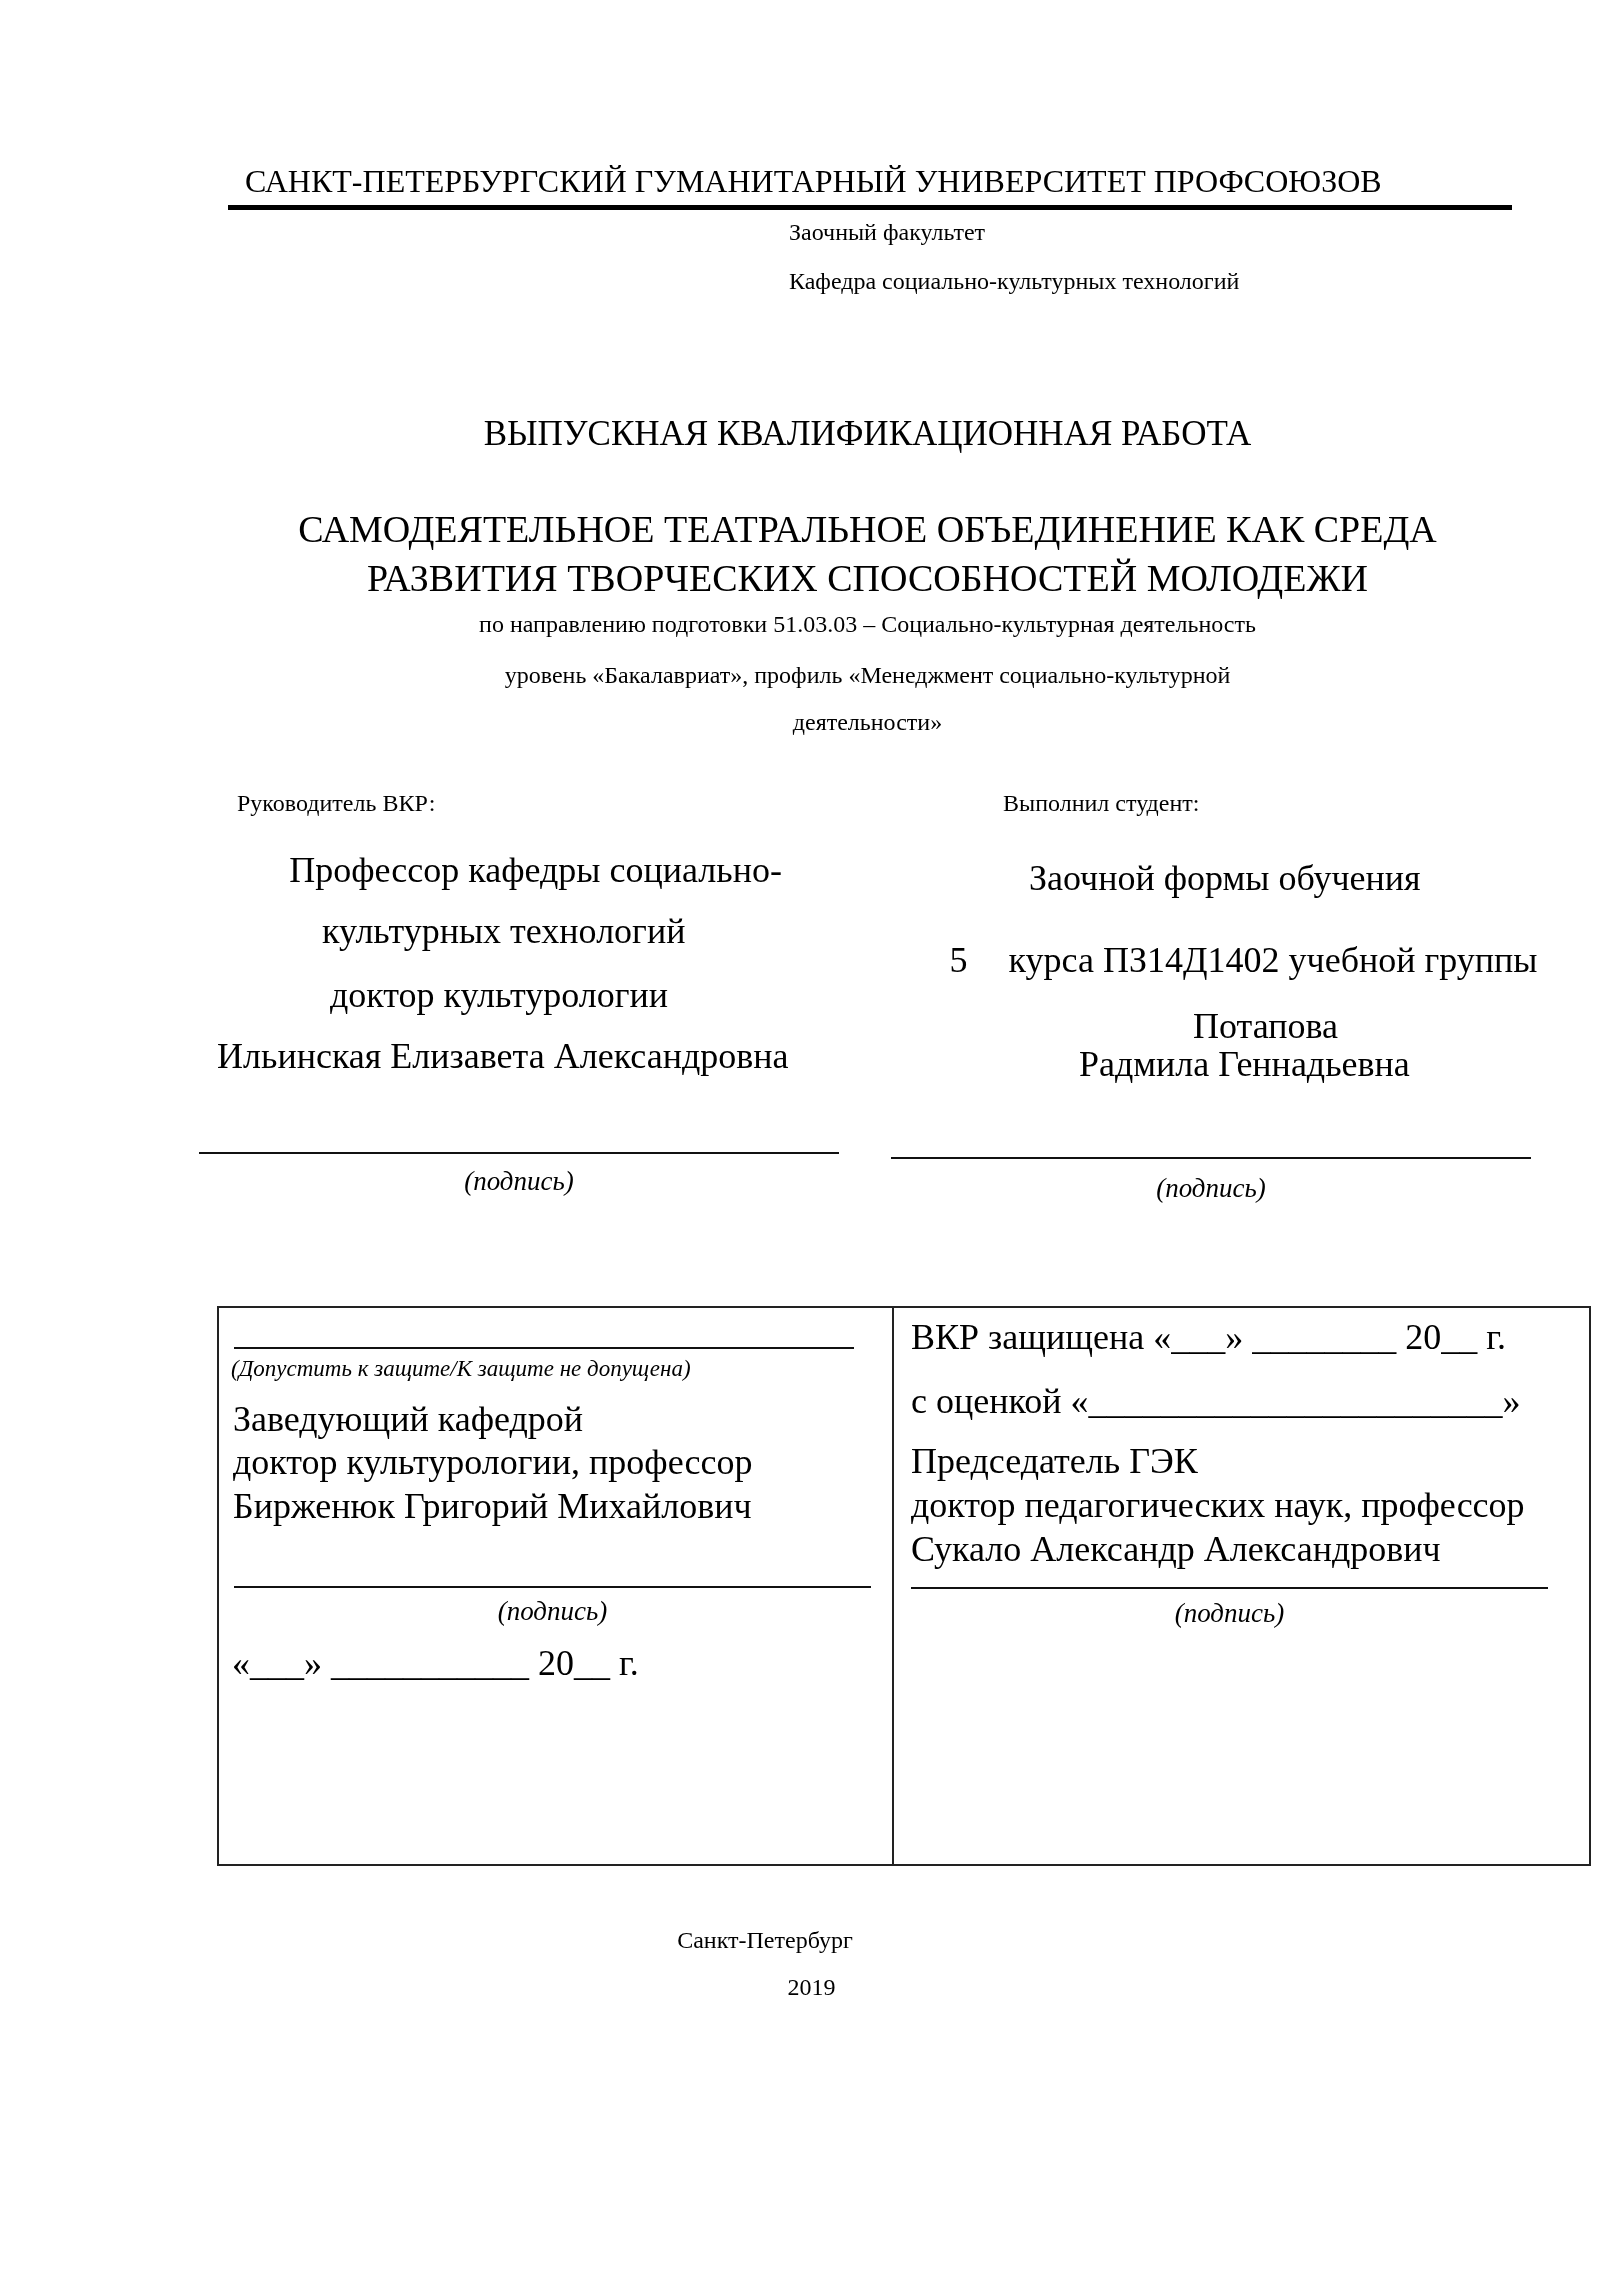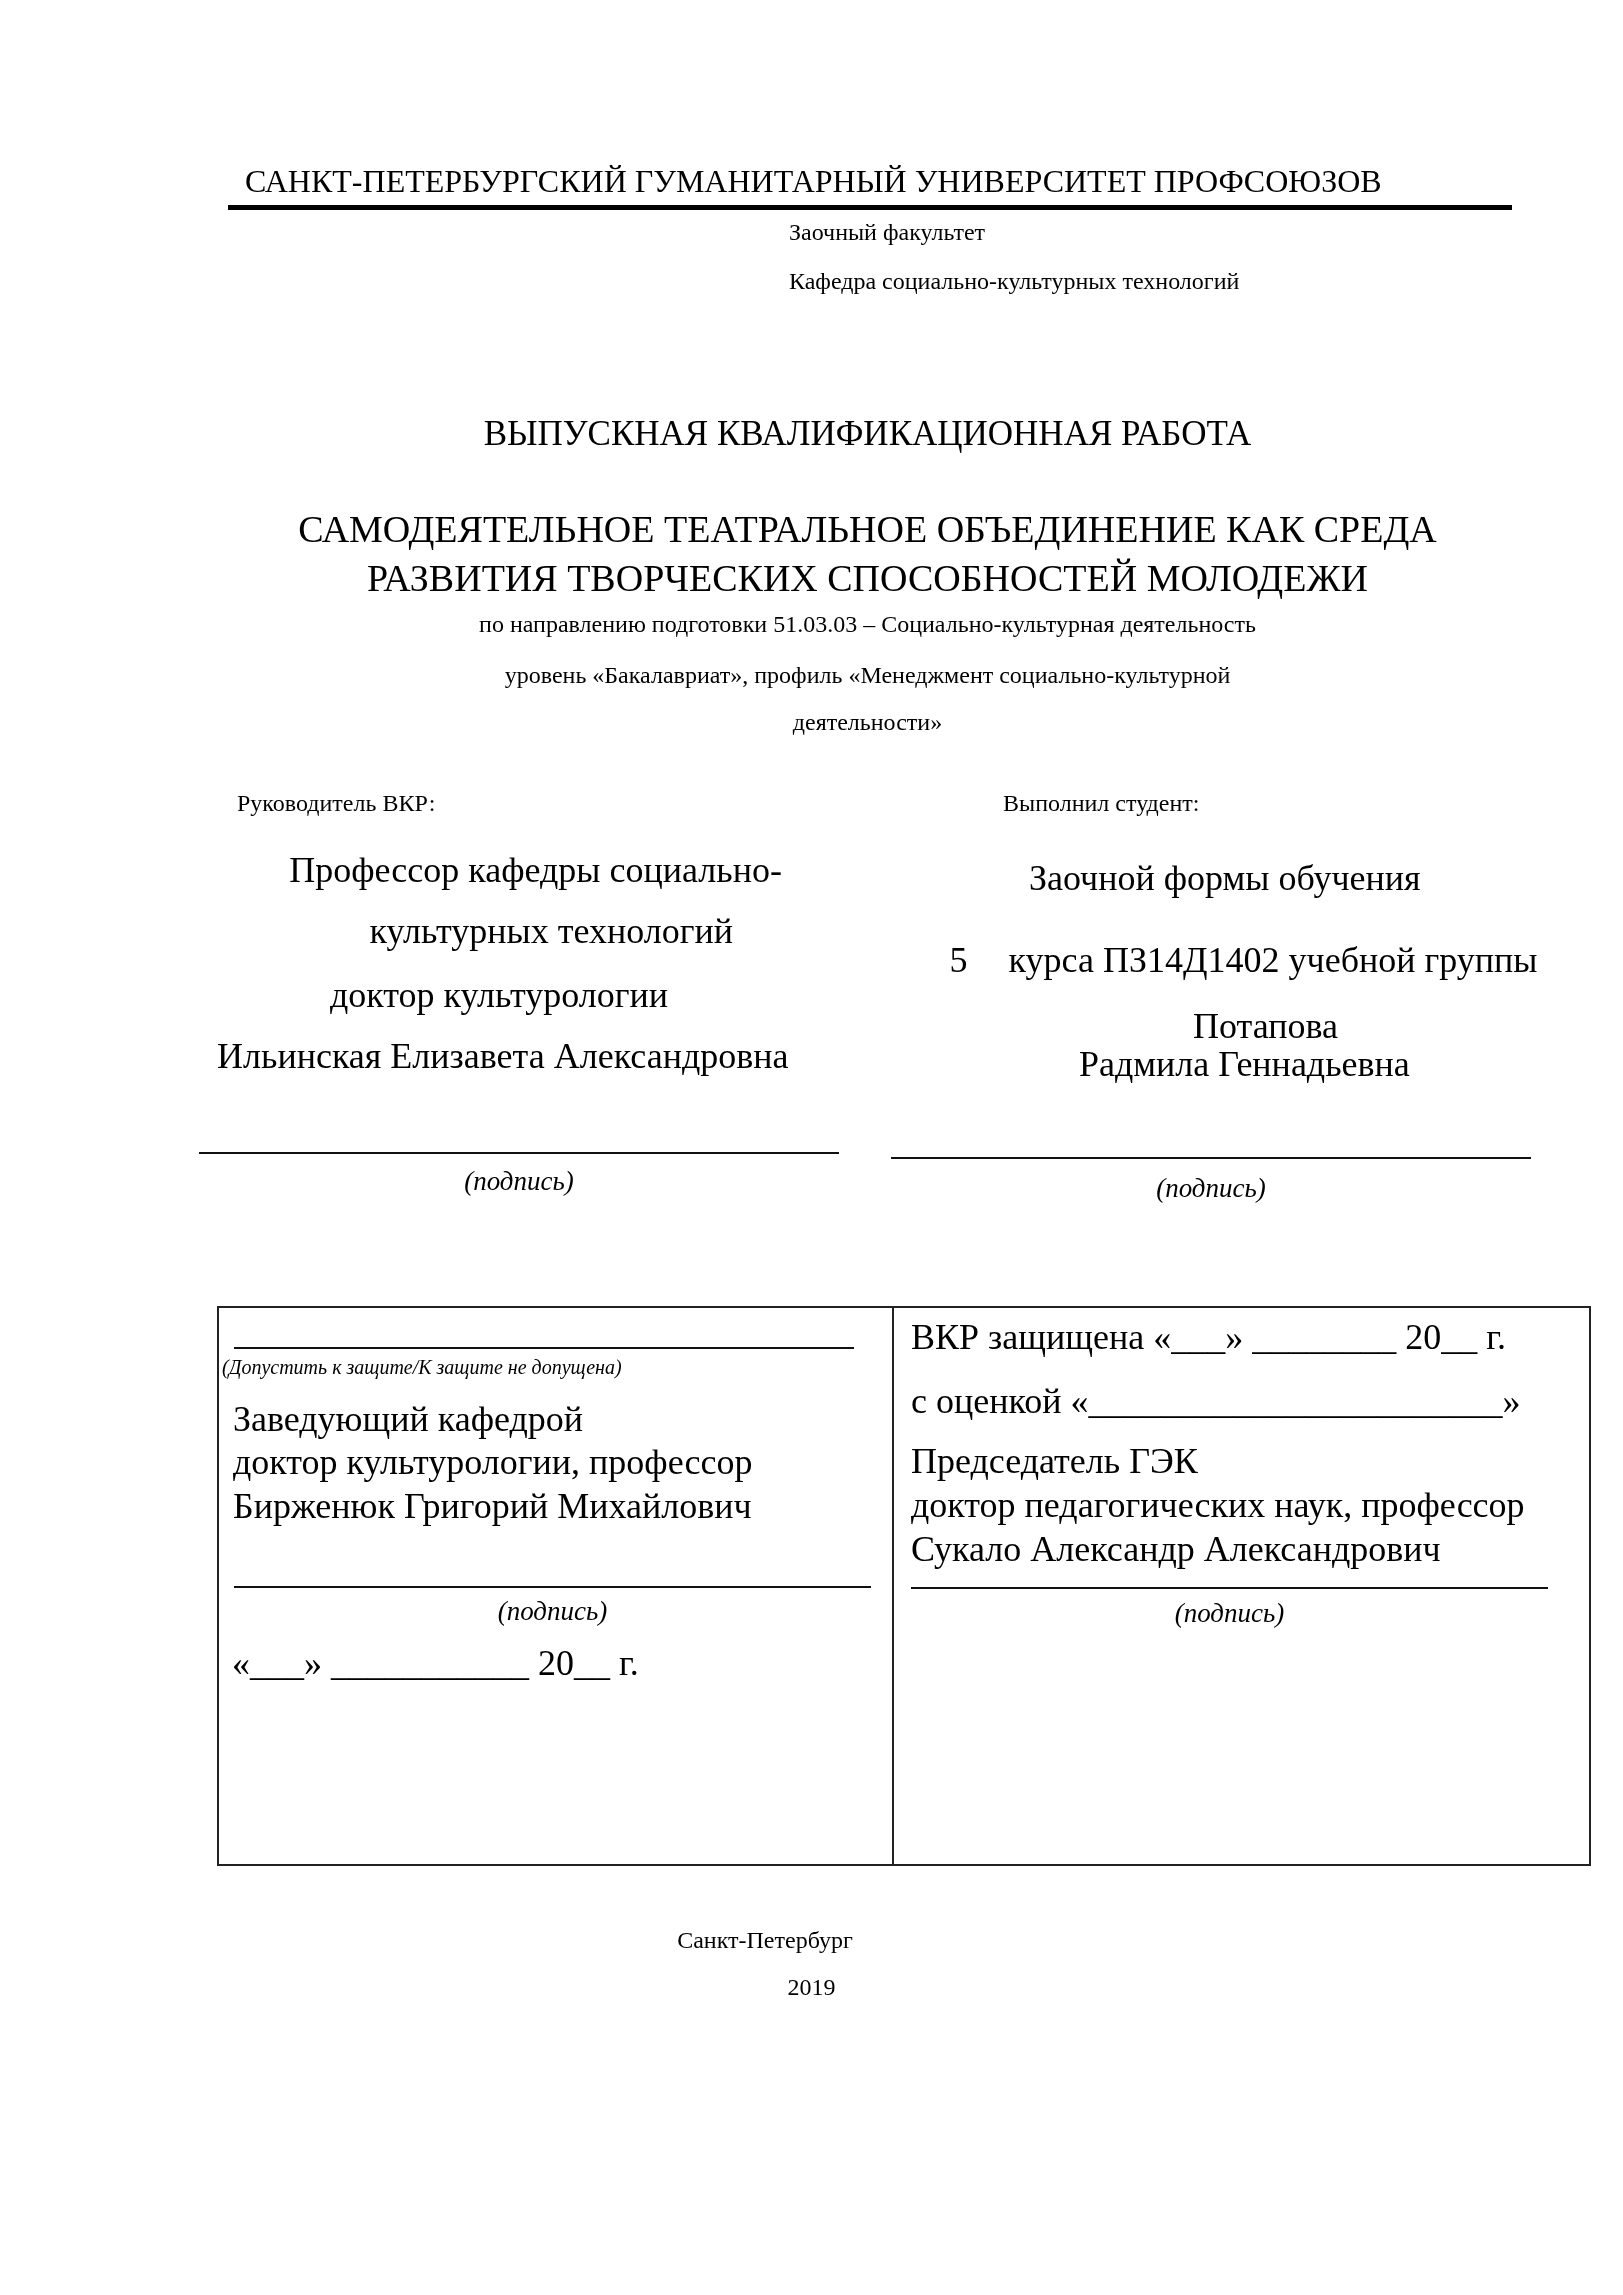--- a/index.html
+++ b/index.html
@@ -36,21 +36,21 @@
 <div class="abs c f48" style="left:0; width:1735px; top:612px;">по направлению подготовки 51.03.03 – Социально-культурная деятельность</div>
 <div class="abs c f48" style="left:0; width:1735px; top:663px;">уровень «Бакалавриат», профиль «Менеджмент социально-культурной</div>
 <div class="abs c f48" style="left:0; width:1735px; top:710px;">деятельности»</div>
 
 <div class="abs f48" style="left:237px; top:791px;">Руководитель ВКР:</div>
 
 <div class="abs f46" style="left:234px; top:852px;">
   <span class="u" style="display:inline-block; width:548px; text-align:right;">Профессор кафедры социально-</span>
 </div>
 <div class="abs f46" style="left:234px; top:913px;">
-  <span class="u" style="display:inline-block; width:499px; padding-left:88px; box-sizing:border-box;text-align:right;">культурных технологий</span>
+  <span class="u" style="display:inline-block; width:499px; padding-left:88px; box-sizing:border-box;">культурных технологий</span>
 </div>
 <div class="abs f46" style="left:234px; top:977px;">
   <span class="u" style="display:inline-block; width:502px; padding-left:96px; box-sizing:border-box;">доктор культурологии</span>
 </div>
 <div class="abs f46 u" style="left:217px; top:1038px;">Ильинская Елизавета Александровна</div>
 
 <div class="rule line" style="left:199px; top:1152px; width:640px;"></div>
 <div class="abs c i" style="left:199px; width:640px; top:1168px; font-size:27px; line-height:1;">(подпись)</div>
 
 <div class="abs f48" style="left:1003px; top:791px;">Выполнил студент:</div>
@@ -74,21 +74,21 @@
   <span class="u" style="display:inline-block; width:556px; padding-left:146px; box-sizing:border-box;">Радмила Геннадьевна</span>
 </div>
 
 <div class="rule line" style="left:891px; top:1157px; width:640px;"></div>
 <div class="abs c i" style="left:891px; width:640px; top:1175px; font-size:27px; line-height:1;">(подпись)</div>
 
 <div class="box" style="left:217px; top:1306px; width:1374px; height:560px;"></div>
 <div class="vdiv" style="left:892px; top:1306px; height:560px;"></div>
 
 <div class="rule line" style="left:234px; top:1347px; width:620px;"></div>
-<div class="abs i" style="left:222px; top:1357px; font-size:20px; line-height:1;">(Допустить к защите/К защите не допущена)</div>
+<div class="abs i" style="left:231px; top:1357px; font-size:23px; line-height:1;">(Допустить к защите/К защите не допущена)</div>
 <div class="abs f46" style="left:233px; top:1401px;">Заведующий кафедрой</div>
 <div class="abs f46" style="left:233px; top:1444px;">доктор культурологии, профессор</div>
 <div class="abs f46" style="left:233px; top:1488px;">Бирженюк Григорий Михайлович</div>
 <div class="rule line" style="left:234px; top:1586px; width:637px;"></div>
 <div class="abs c i" style="left:234px; width:637px; top:1598px; font-size:27px; line-height:1;">(подпись)</div>
 <div class="abs f46" style="left:232px; top:1645px;">«___» ___________ 20__ г.</div>
 
 <div class="abs f46" style="left:911px; top:1319px;">
   <span class="b">ВКР защищена</span>
   <span>«___» ________ 20__ г.</span>

